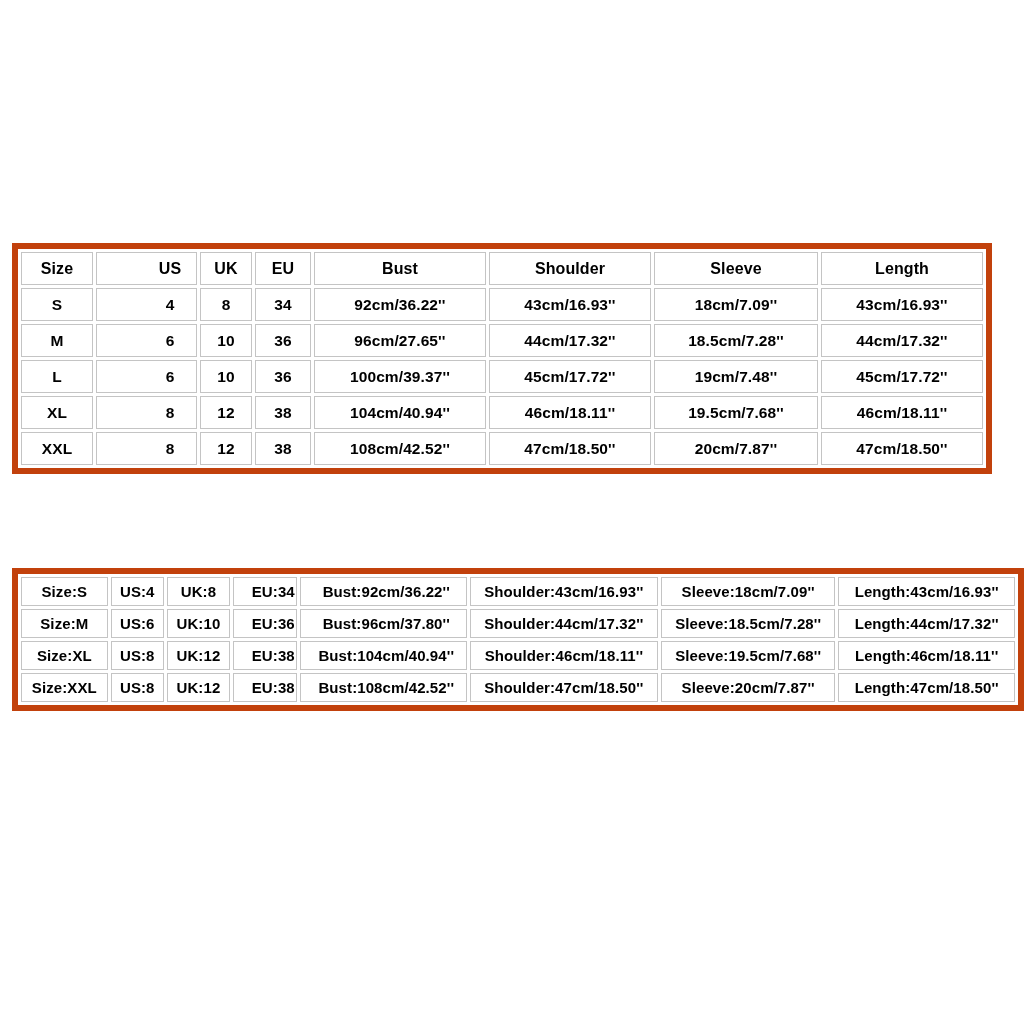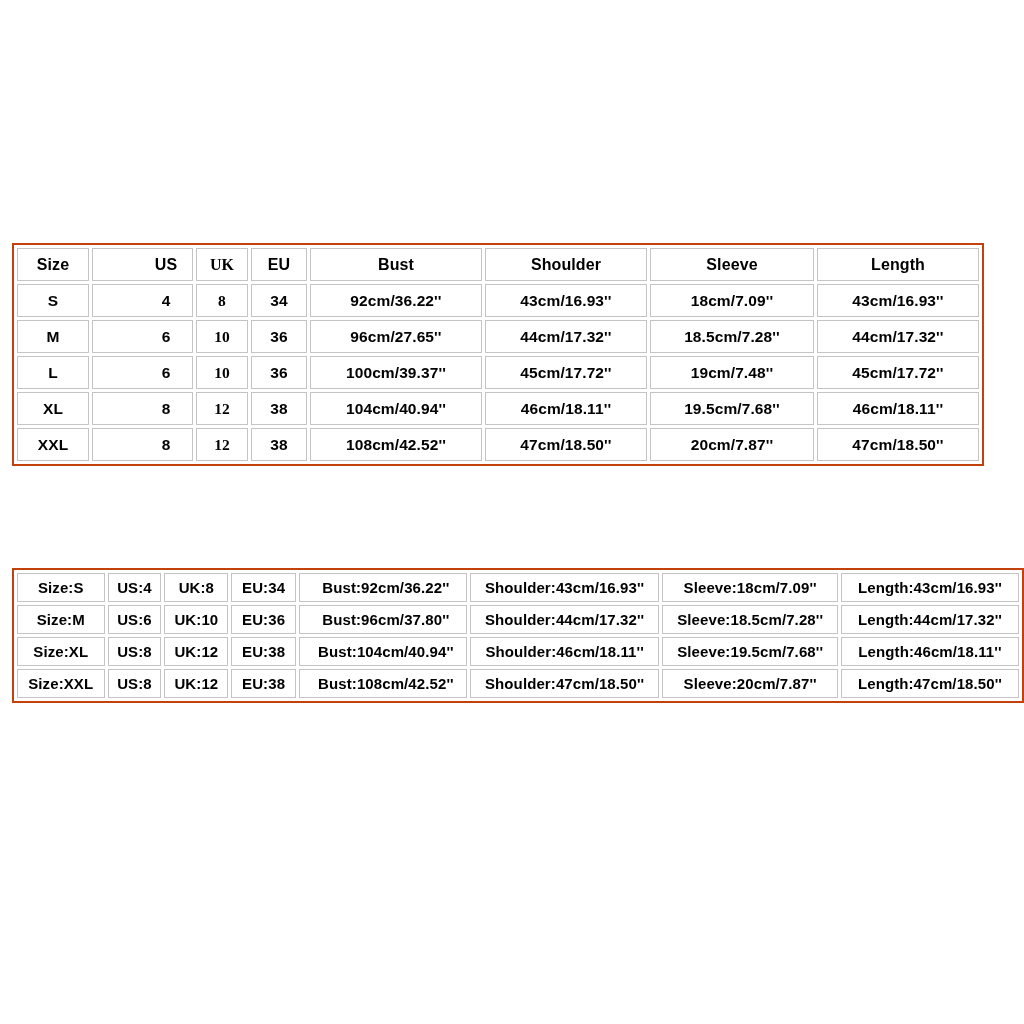--- a/index.html
+++ b/index.html
@@ -20,21 +20,21 @@
   .page {
     position: absolute;
     inset: 0;
   }
 
   
   .size-table {
     border-collapse: separate;
     border-spacing: 3px;
     background: #ffffff;
-    border: 2px solid #c2410c;
+    border: 6px solid #c2410c;
     table-layout: fixed;
   }
   .size-table td {
     border: 1px solid #c4c4c4;
     background: #ffffff;
     text-align: center;
     vertical-align: middle;
     font-weight: bold;
     color: #000000;
     white-space: nowrap;
@@ -47,21 +47,21 @@
     left: 12px;
     top: 243px;
   }
   #table-one td {
     height: 29px;
     font-size: 15.5px;
     letter-spacing: 0.1px;
   }
   #table-one .col-size  { width: 68px; }
   #table-one .col-us    { width: 50px; padding-left: 48px; }
-  #table-one .col-uk    { width: 48px; font-family: Liberation Serif, serif; }
+  #table-one .col-uk    { width: 48px; }
   #table-one .col-eu    { width: 52px; }
   #table-one .col-bust  { width: 168px; }
   #table-one .col-sho   { width: 158px; }
   #table-one .col-slv   { width: 160px; margin-left: 47px; }
   #table-one .col-len   { width: 158px; }
   #table-one thead td {
     font-size: 16px;
   }
 
   
@@ -72,21 +72,21 @@
   }
   #table-two td {
     height: 25px;
     font-size: 15px;
     letter-spacing: 0.1px;
     margin-left: 8px;
   }
   #table-two .col-size { width: 86px; }
   #table-two .col-us   { width: 52px; }
   #table-two .col-uk   { width: 62px; }
-  #table-two .col-eu   { width: 63px; }
+  #table-two .col-eu   { width: 63px; text-align: right; }
   #table-two .col-bust { width: 161px; padding-left: 7px; }
   #table-two .col-sho  { width: 189px; }
   #table-two .col-slv  { width: 175px; }
   #table-two .col-len  { width: 178px; }
 </style>
 </head>
 <body>
 
 <div class="page">
 

